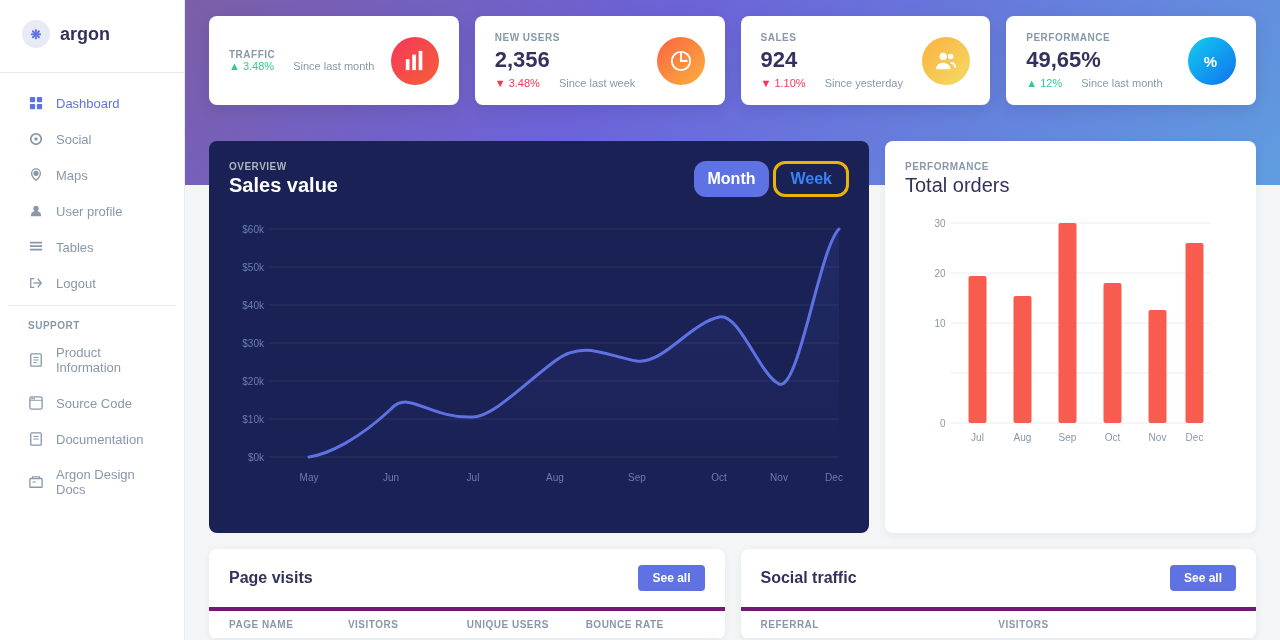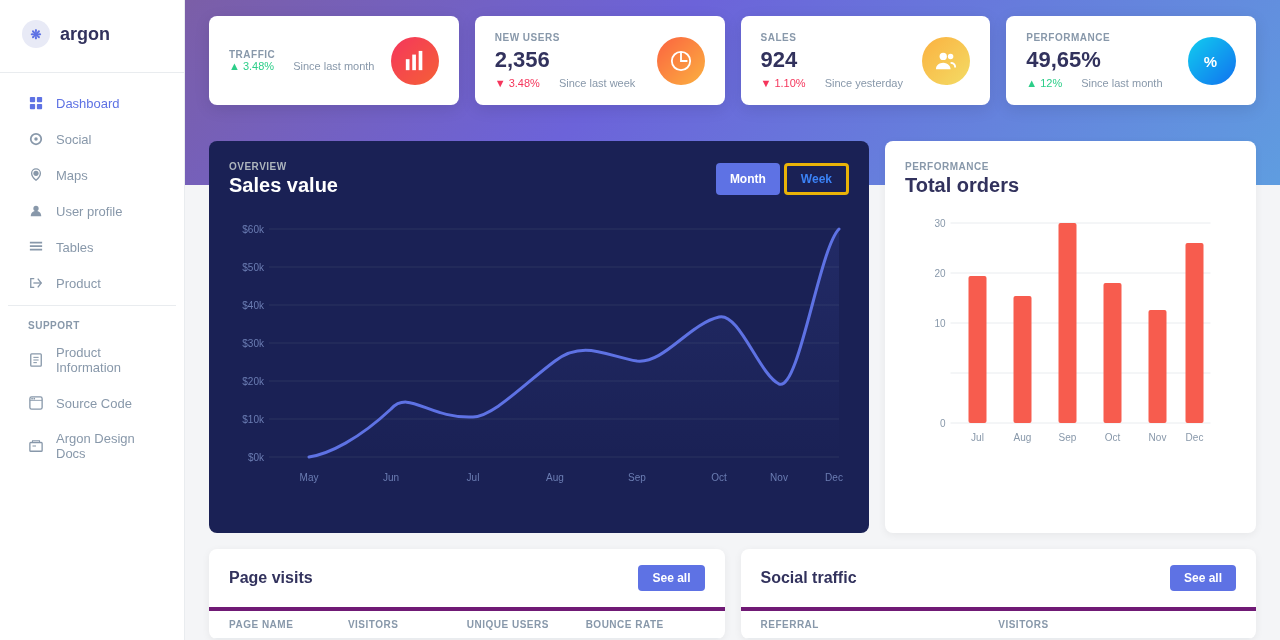--- a/index.html
+++ b/index.html
@@ -158,21 +158,21 @@
       background: #1a2155;
       border-radius: 8px;
       padding: 20px;
       flex: 0 0 660px;
       position: relative;
       overflow: hidden;
     }
     .chart-header {
       display: flex;
       justify-content: space-between;
-      align-items: center;
+      align-items: flex-start;
       margin-bottom: 12px;
     }
     .chart-overview {
       font-size: 10px;
       font-weight: 700;
       color: #adb5bd;
       letter-spacing: 0.5px;
       text-transform: uppercase;
     }
     .chart-title {
@@ -180,22 +180,22 @@
       font-weight: 700;
       color: #fff;
       margin-top: 2px;
     }
     .chart-toggle {
       display: flex;
       gap: 4px;
     }
     .toggle-btn {
       padding: 6px 14px;
-      border-radius: 4px;
-      font-size: 12px;
+      border-radius: 12px;
+      font-size: 16px;
       font-weight: 600;
       cursor: pointer;
       border: none;
     }
     .toggle-btn.active {
       background: #5e72e4;
       color: #fff;
     }
     .toggle-btn.inactive {
       background: transparent;
@@ -219,21 +219,21 @@
     }
     .bar-chart-label {
       font-size: 10px;
       font-weight: 700;
       color: #8898aa;
       letter-spacing: 0.5px;
       text-transform: uppercase;
     }
     .bar-chart-title {
       font-size: 20px;
-      font-weight: 700;
+      font-weight: 400;
       color: #32325d;
       margin-top: 2px;
       margin-bottom: 16px;
     }
 
     
     .tables-row {
       display: flex;
       gap: 16px;
       margin-top: 16px;
@@ -349,21 +349,21 @@
     <span>Tables</span>
   </div>
         <div class="nav-item">
     <span class="nav-icon">
             <svg width="14" height="14" viewBox="0 0 16 16">
               <path d="M10 3 L14 8 L10 13" stroke="currentColor" stroke-width="1.5" fill="none"></path>
               <line x1="14" y1="8" x2="5" y2="8" stroke="currentColor" stroke-width="1.5"></line>
               <path d="M6 3 L2 3 L2 13 L6 13" stroke="currentColor" stroke-width="1.5" fill="none"></path>
             </svg>
           </span>
-    <span>Product</span>
+    <span>Logout</span>
   </div>
       </div>
     <div class="sidebar-divider"></div>
     <div class="support-label">SUPPORT</div>
     <div id="support-items-container">
         <div class="nav-item">
     <span class="nav-icon">
             <svg width="14" height="14" viewBox="0 0 16 16">
               <rect x="2" y="1" width="12" height="14" rx="1" fill="none" stroke="currentColor" stroke-width="1.5"></rect>
               <line x1="5" y1="5" x2="11" y2="5" stroke="currentColor" stroke-width="1.2"></line>
@@ -376,20 +376,30 @@
         <div class="nav-item">
     <span class="nav-icon">
             <svg width="14" height="14" viewBox="0 0 16 16">
               <rect x="1" y="1" width="14" height="14" rx="2" fill="none" stroke="currentColor" stroke-width="1.5"></rect>
               <line x1="1" y1="5" x2="15" y2="5" stroke="currentColor" stroke-width="1"></line>
               <circle cx="3.5" cy="3" r="1" fill="currentColor"></circle>
               <circle cx="6" cy="3" r="1" fill="currentColor"></circle>
             </svg>
           </span>
     <span>Source Code</span>
+  </div>
+        <div class="nav-item">
+    <span class="nav-icon">
+            <svg width="14" height="14" viewBox="0 0 16 16">
+              <rect x="2" y="1" width="12" height="14" rx="1" fill="none" stroke="currentColor" stroke-width="1.5"></rect>
+              <line x1="5" y1="5" x2="11" y2="5" stroke="currentColor" stroke-width="1.2"></line>
+              <line x1="5" y1="8" x2="11" y2="8" stroke="currentColor" stroke-width="1.2"></line>
+            </svg>
+          </span>
+    <span>Documentation</span>
   </div>
         <div class="nav-item">
     <span class="nav-icon">
             <svg width="14" height="14" viewBox="0 0 16 16">
               <rect x="1" y="4" width="14" height="10" rx="1" fill="none" stroke="currentColor" stroke-width="1.5"></rect>
               <path d="M4 4 L4 2 L12 2 L12 4" stroke="currentColor" stroke-width="1.2" fill="none"></path>
               <line x1="4" y1="8" x2="8" y2="8" stroke="currentColor" stroke-width="1.2"></line>
             </svg>
           </span>
     <span>Argon Design Docs</span>

